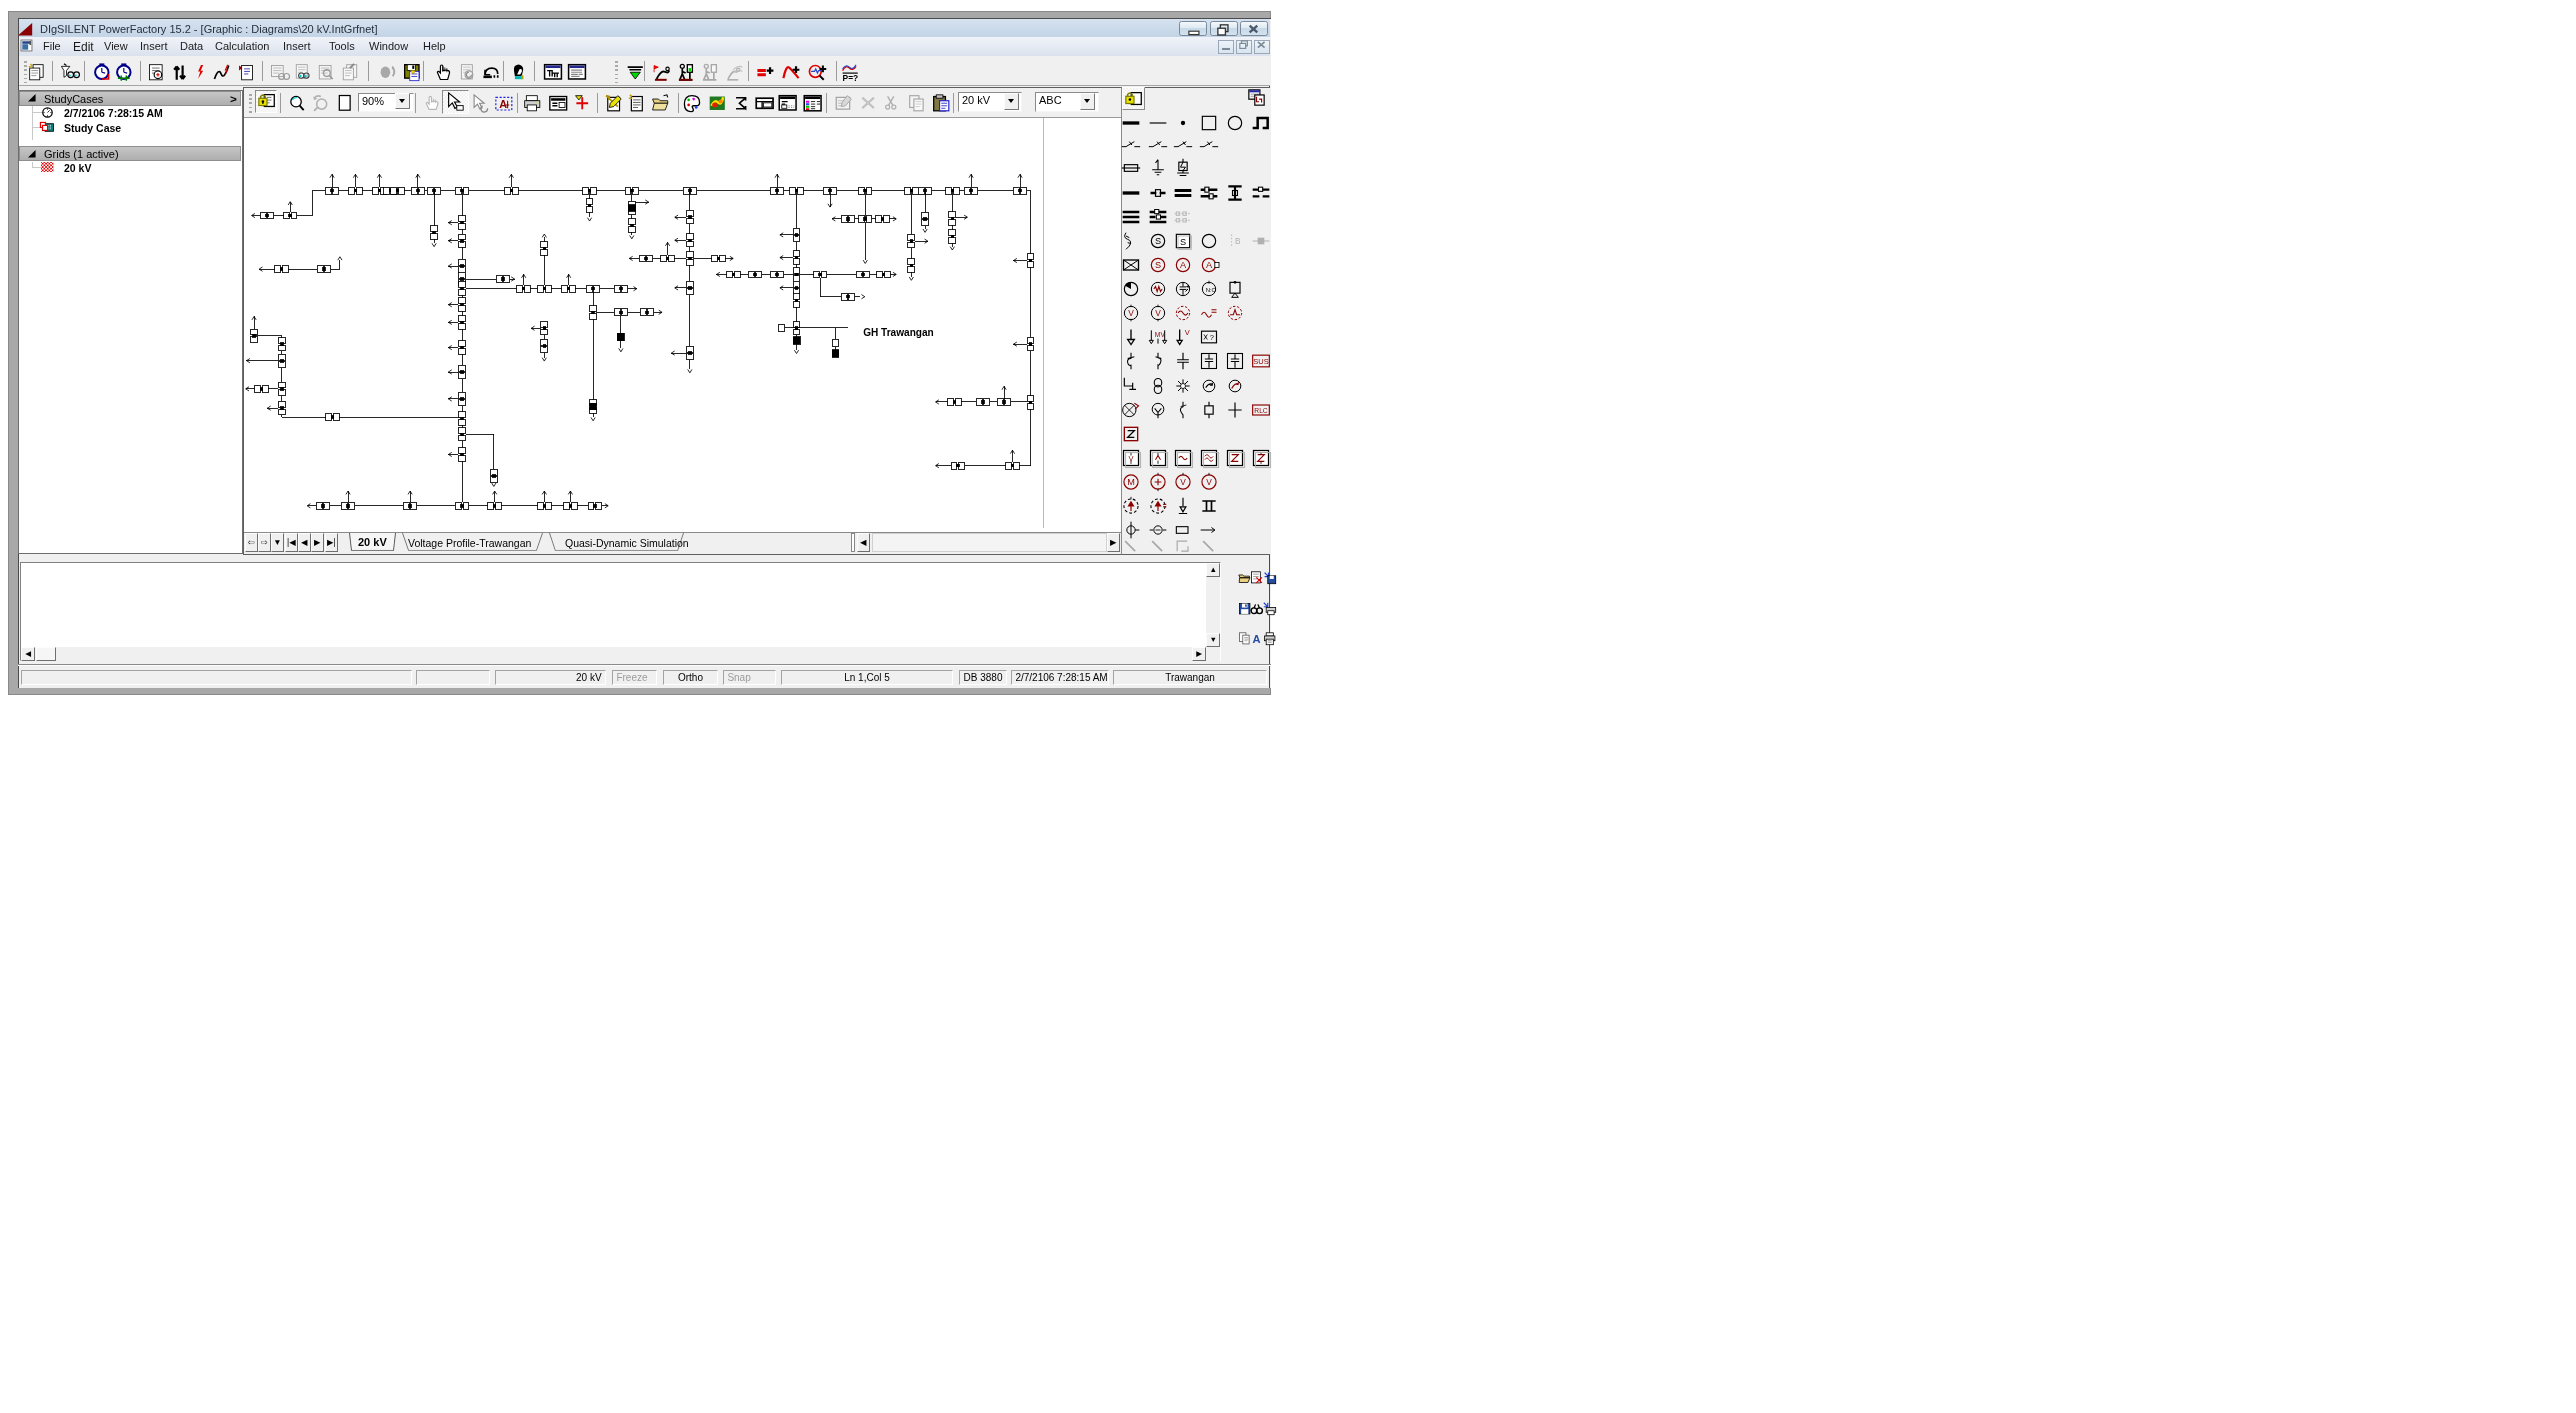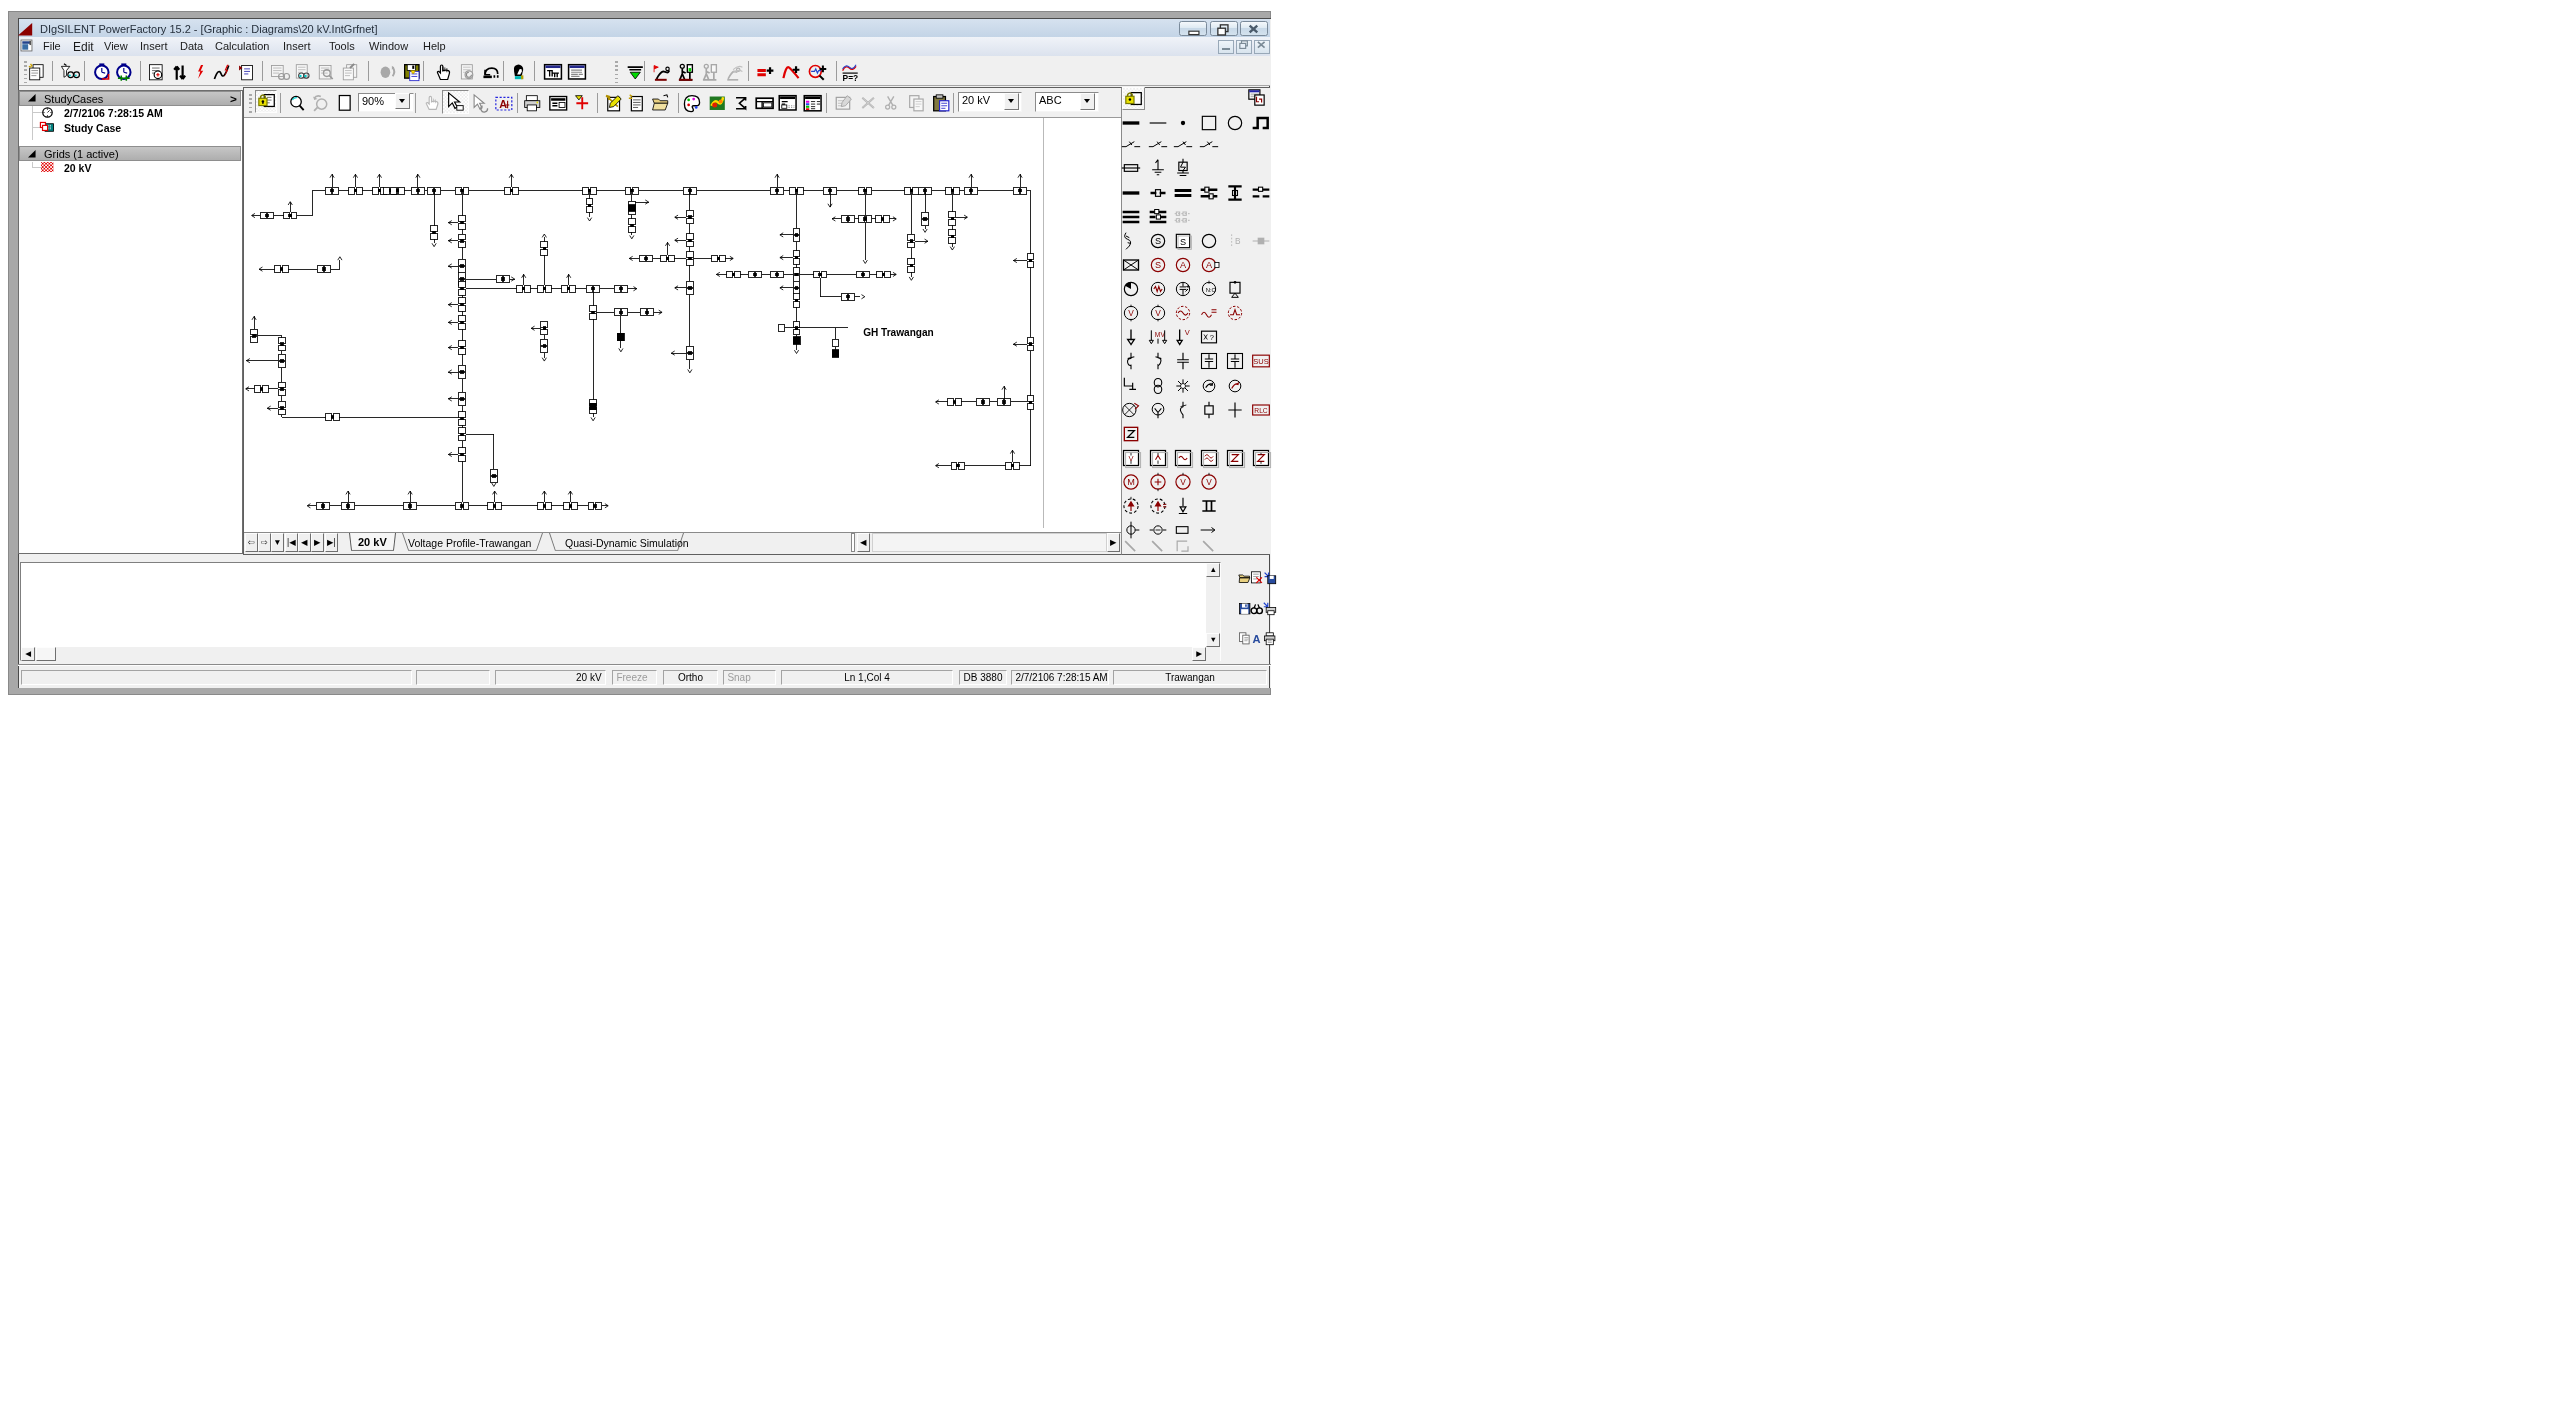--- a/index.html
+++ b/index.html
@@ -898,21 +898,21 @@
       <path d="M6,11h5M6,13h5" stroke="#888"></path>
     </svg>
     <div class="abs" style="left:17.7px;top:664px;width:1253px;height:1.7px;background:#8a8a8a"></div>
     <div class="abs" style="left:17.7px;top:665px;width:1253px;height:0.8px;background:#fdfdfd"></div>
     <div class="statbox" style="left:21px;width:391px;text-align:left;color:#000"></div>
     <div class="statbox" style="left:416px;width:74px;text-align:left;color:#000"></div>
     <div class="statbox" style="left:495px;width:111px;text-align:right;color:#000">20 kV</div>
     <div class="statbox" style="left:612px;width:45px;text-align:left;color:#9c9c9c">Freeze</div>
     <div class="statbox" style="left:663px;width:55px;text-align:center;color:#000">Ortho</div>
     <div class="statbox" style="left:723px;width:53px;text-align:left;color:#9c9c9c">Snap</div>
-    <div class="statbox" style="left:781px;width:172px;text-align:center;color:#000">Ln 1,Col 4</div>
+    <div class="statbox" style="left:781px;width:172px;text-align:center;color:#000">Ln 1,Col 5</div>
     <div class="statbox" style="left:959px;width:48px;text-align:center;color:#000">DB 3880</div>
     <div class="statbox" style="left:1011px;width:98px;text-align:center;color:#000">2/7/2106 7:28:15 AM</div>
     <div class="statbox" style="left:1113px;width:154px;text-align:center;color:#000">Trawangan</div>
     <div class="abs" style="left:244px;top:118px;width:877px;height:414px;overflow:hidden">
       <div class="abs" style="left:-244px;top:-118px;width:1288px;height:707px">
         <svg style="left:0;top:0" width="1288" height="707" viewBox="0 0 1531 840">
           <g stroke="#000" stroke-width="1" shape-rendering="crispEdges">
             <line x1="371" y1="226.5" x2="1225" y2="226.5"></line>
             <line x1="371" y1="226.5" x2="371" y2="256"></line>
             <line x1="371" y1="256" x2="299" y2="256"></line>

